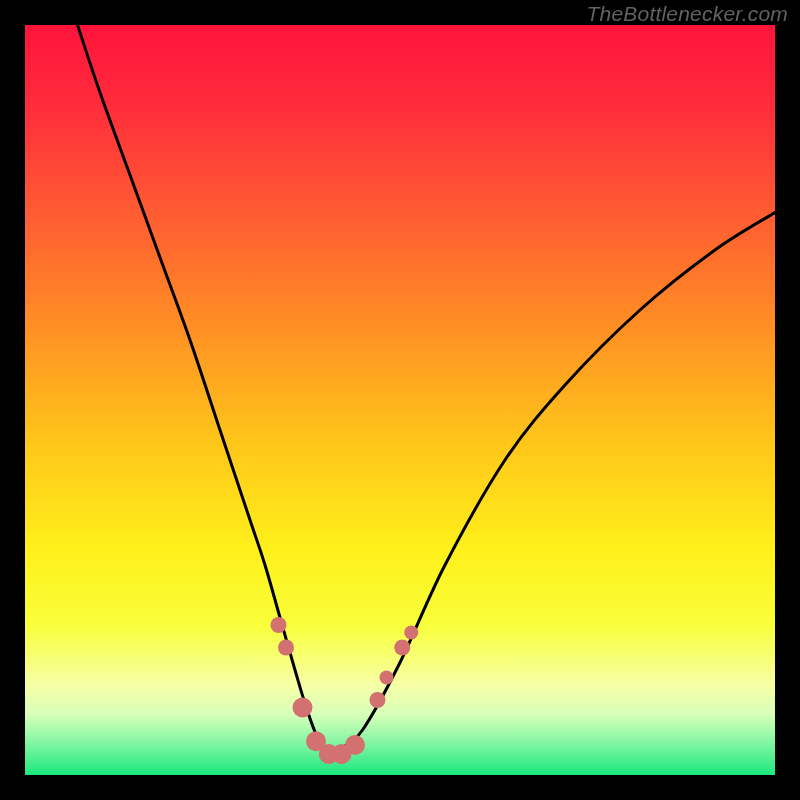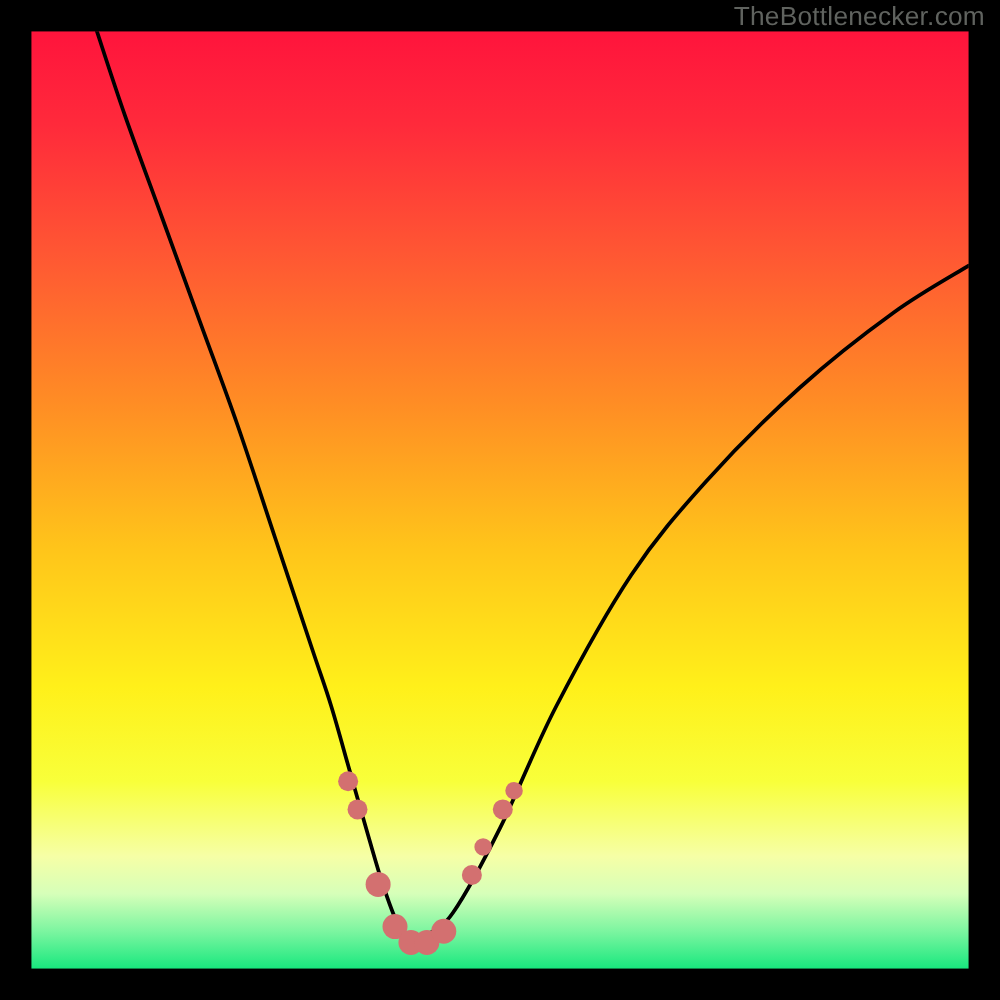--- a/index.html
+++ b/index.html
@@ -10,20 +10,21 @@
     background: #000;
     overflow: hidden;
     font-family: Arial, Helvetica, sans-serif;
   }
   .frame {
     position: absolute;
     top: 0; left: 0;
     width: 800px;
     height: 684px;
     background: #000;
+    font-style: italic;
   }
   .plot {
     position: absolute;
     top: 25px;
     left: 25px;
     width: 750px;
     height: 750px;
   }
   .watermark {
     position: absolute;

